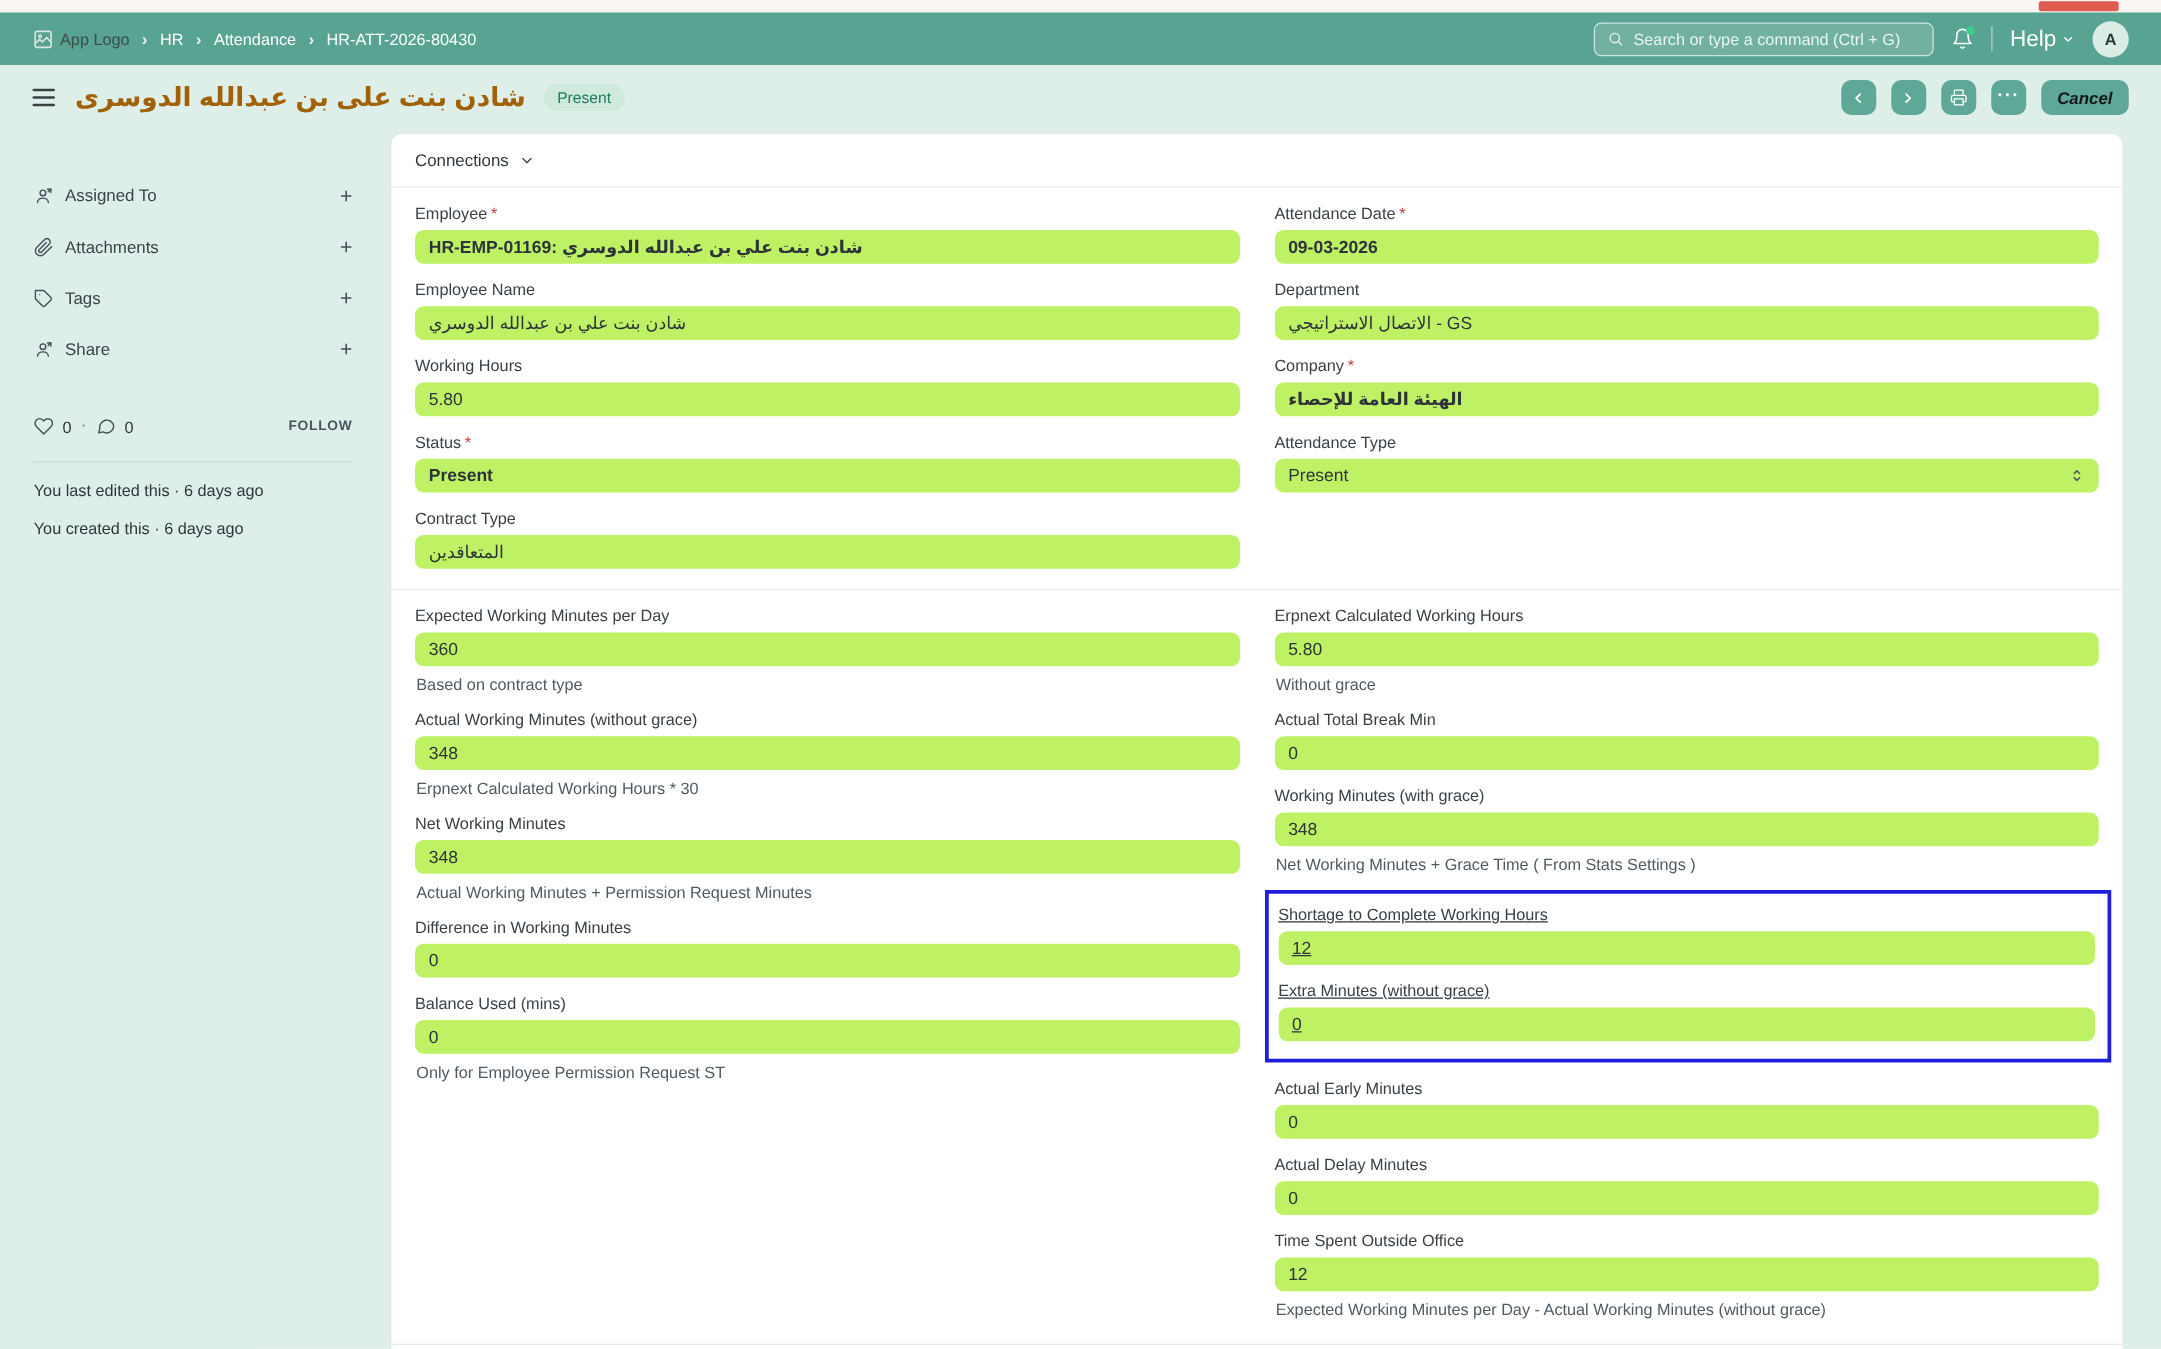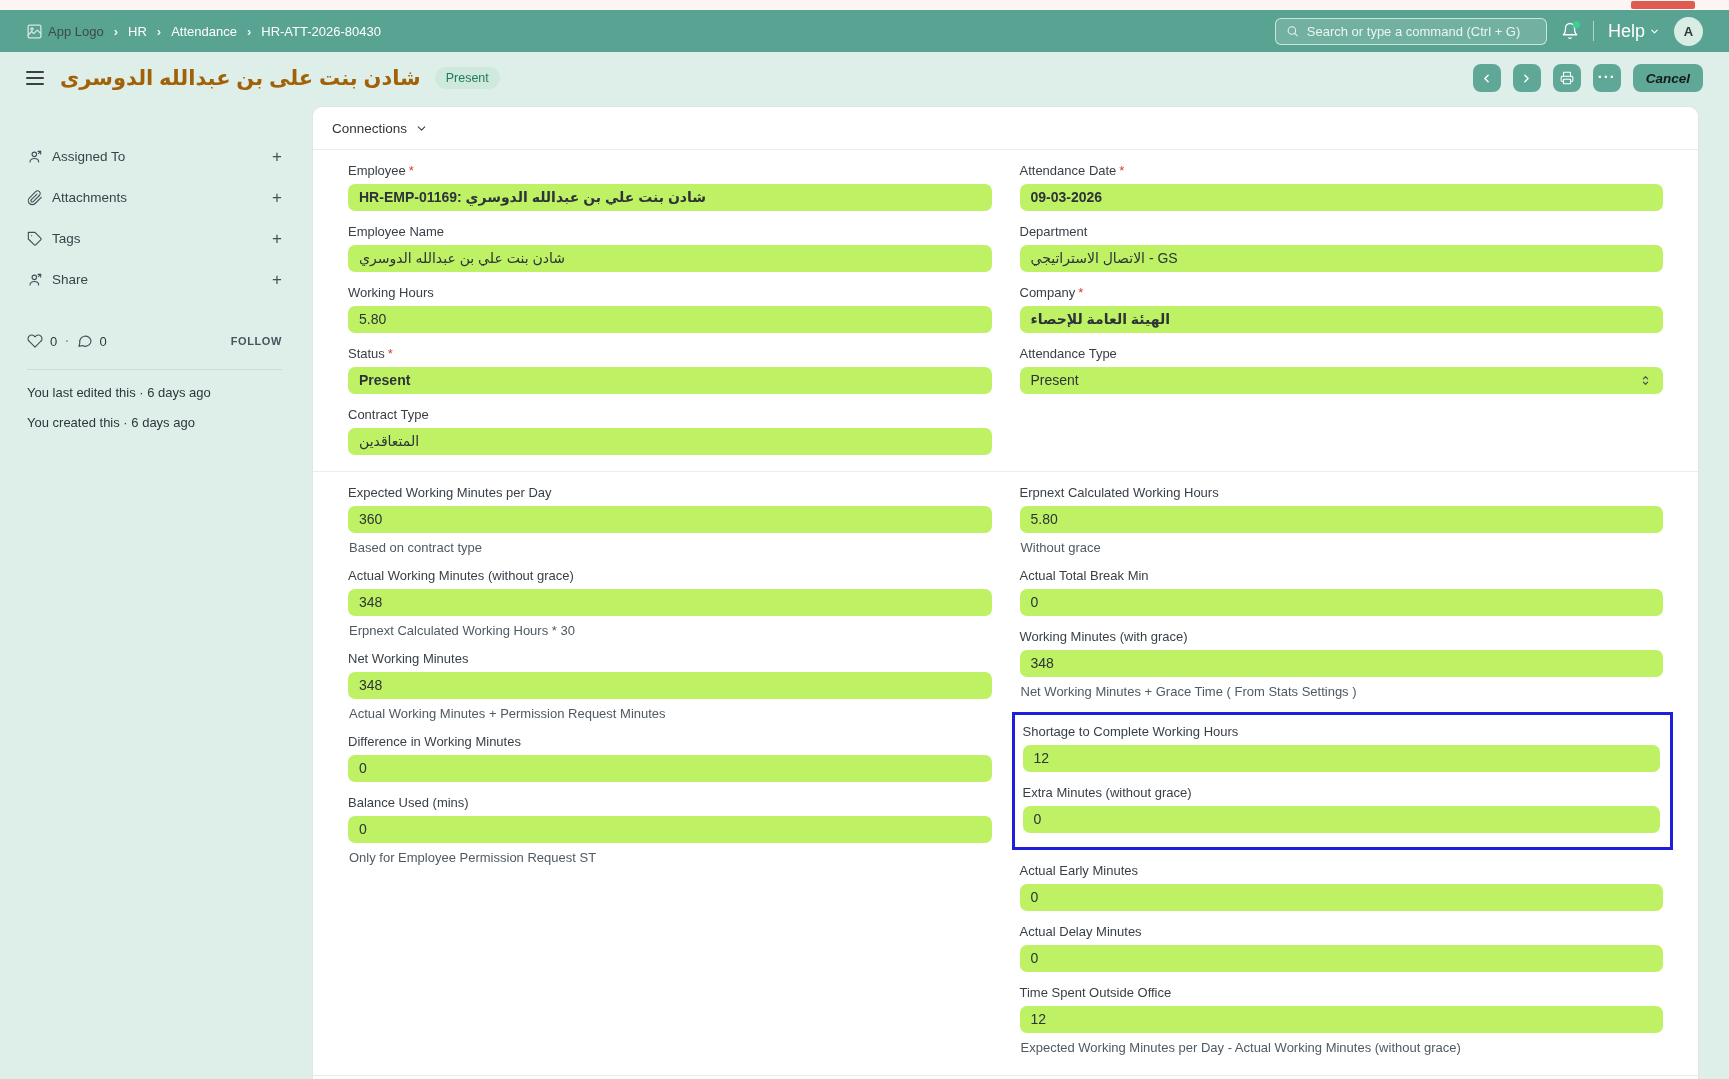--- a/index.html
+++ b/index.html
@@ -55,31 +55,31 @@
   .likes-row .dot { color:#8A949C; }
   .follow { margin-left:auto; font-size:11px; letter-spacing:0.6px; color:#49535C; font-weight:600; cursor:pointer; }
   .side-divider { border-top:1px solid #CBDCD4; margin:19px 0 0; }
   .meta-line { font-size:13px; color:#2F363B; margin-top:15px; }
 
   
   .card { flex:1; margin:2px 30px 0 0; background:#FFFFFF; border:1px solid #E1E6E3; border-bottom:none;
     border-radius:10px 10px 0 0; min-height:990px; }
   .connections-row { display:flex; align-items:center; gap:8px; padding:14px 19px 13px; border-bottom:1px solid #ECECEA;
     font-size:13.5px; font-weight:500; color:#2F363B; cursor:pointer; }
-  .form-section { display:grid; grid-template-columns:1fr 1fr; column-gap:28px; padding:13px 35px 3px; }
+  .form-section { display:grid; grid-template-columns:1fr 1fr; column-gap:28px; padding:13px 19px 3px; }
   .form-section + .form-section { border-top:1px solid #ECECEA; }
   .field { margin-bottom:13px; }
   .field .flabel { font-size:13px; color:#383F45; margin-bottom:6px; }
   .field .req { color:#D23B3B; margin-left:3px; }
   .control { height:27px; line-height:27px; background:#bef264; border-radius:7px; padding:0 11px; font-size:14px;
     color:#2D3338; white-space:nowrap; overflow:hidden; cursor:default; }
   .control.bold { font-weight:700; }
   .control.select { display:flex; align-items:center; justify-content:space-between; cursor:pointer; }
   .help { font-size:13px; color:#4F5A62; margin:7px 1px 3px; }
-  .highlight-box { border:3px solid #1E1EDC; margin:13px -10px 13px -8px; padding:9px 10px 1px 8px; }
+  .highlight-box { border:3px solid #1E1EDC; margin:13px -10px 13px -8px; padding:9px 10px 1px 8px;text-decoration:underline; }
   .card-bottom { border-top:1px solid #E7EAE8; height:40px; margin-top:4px; }
 
   svg { display:block; }
 </style>
 </head>
 <body>
 
 <div class="top-strip">
   <div class="chip"></div>
 </div>

